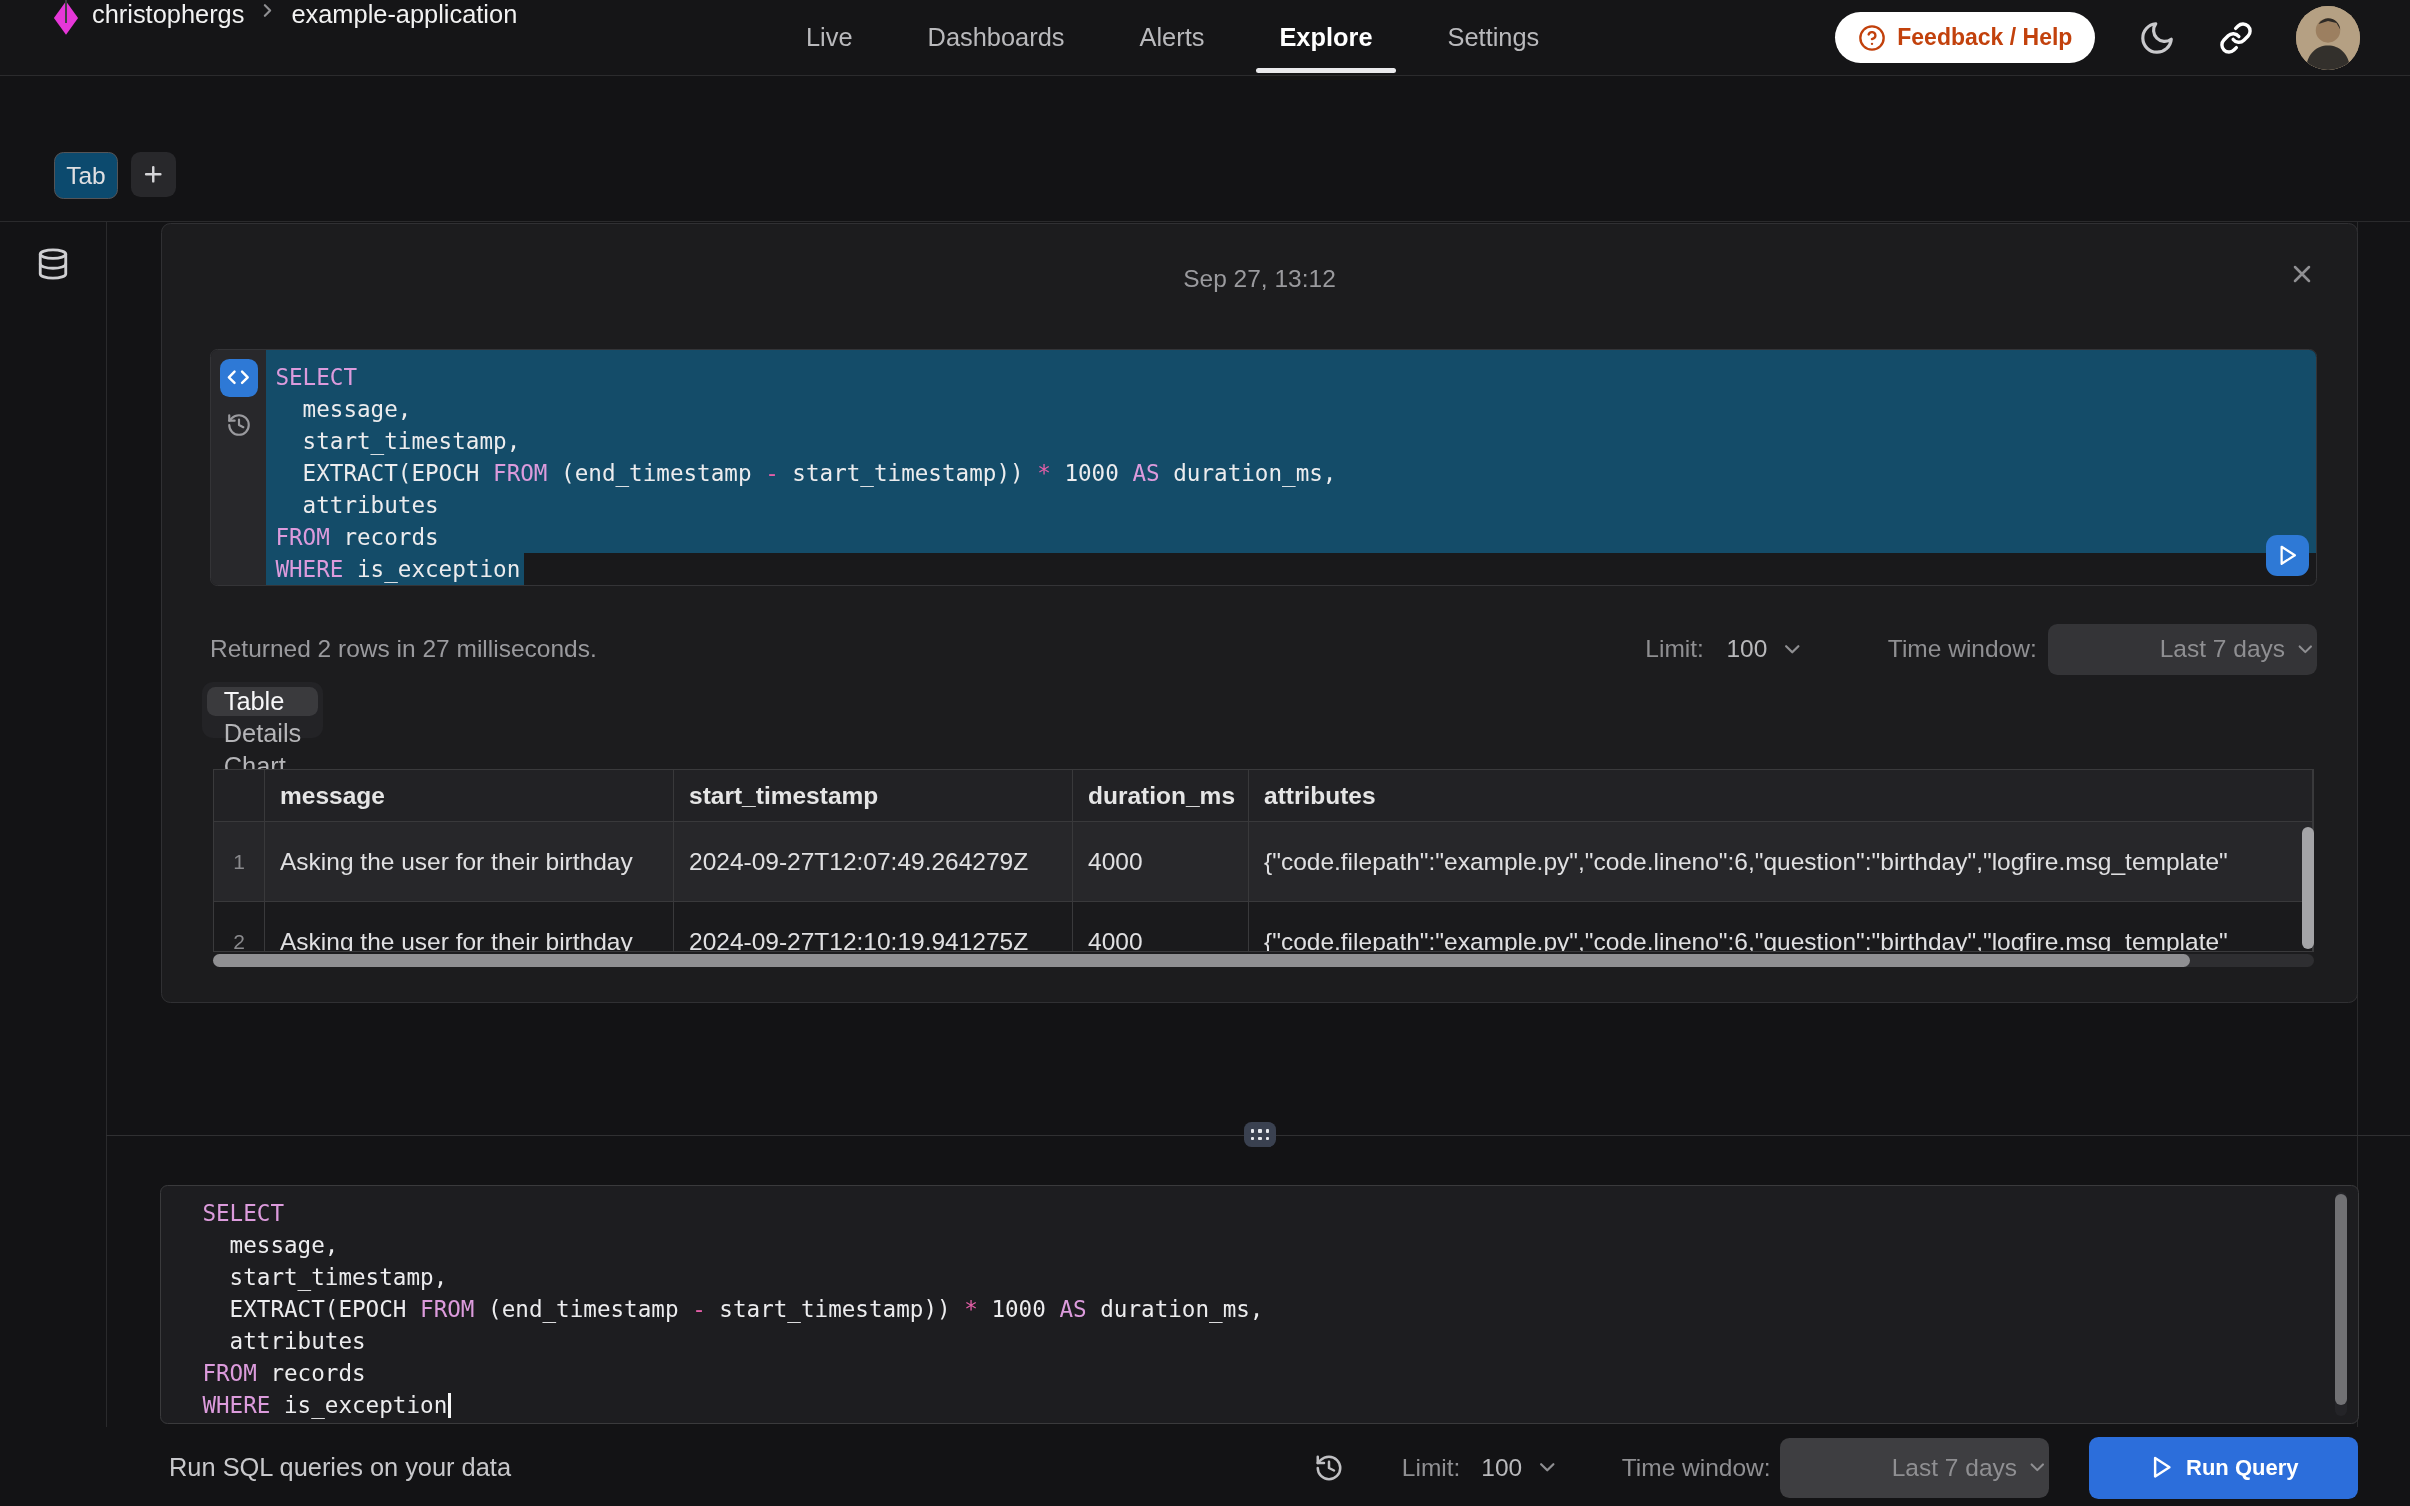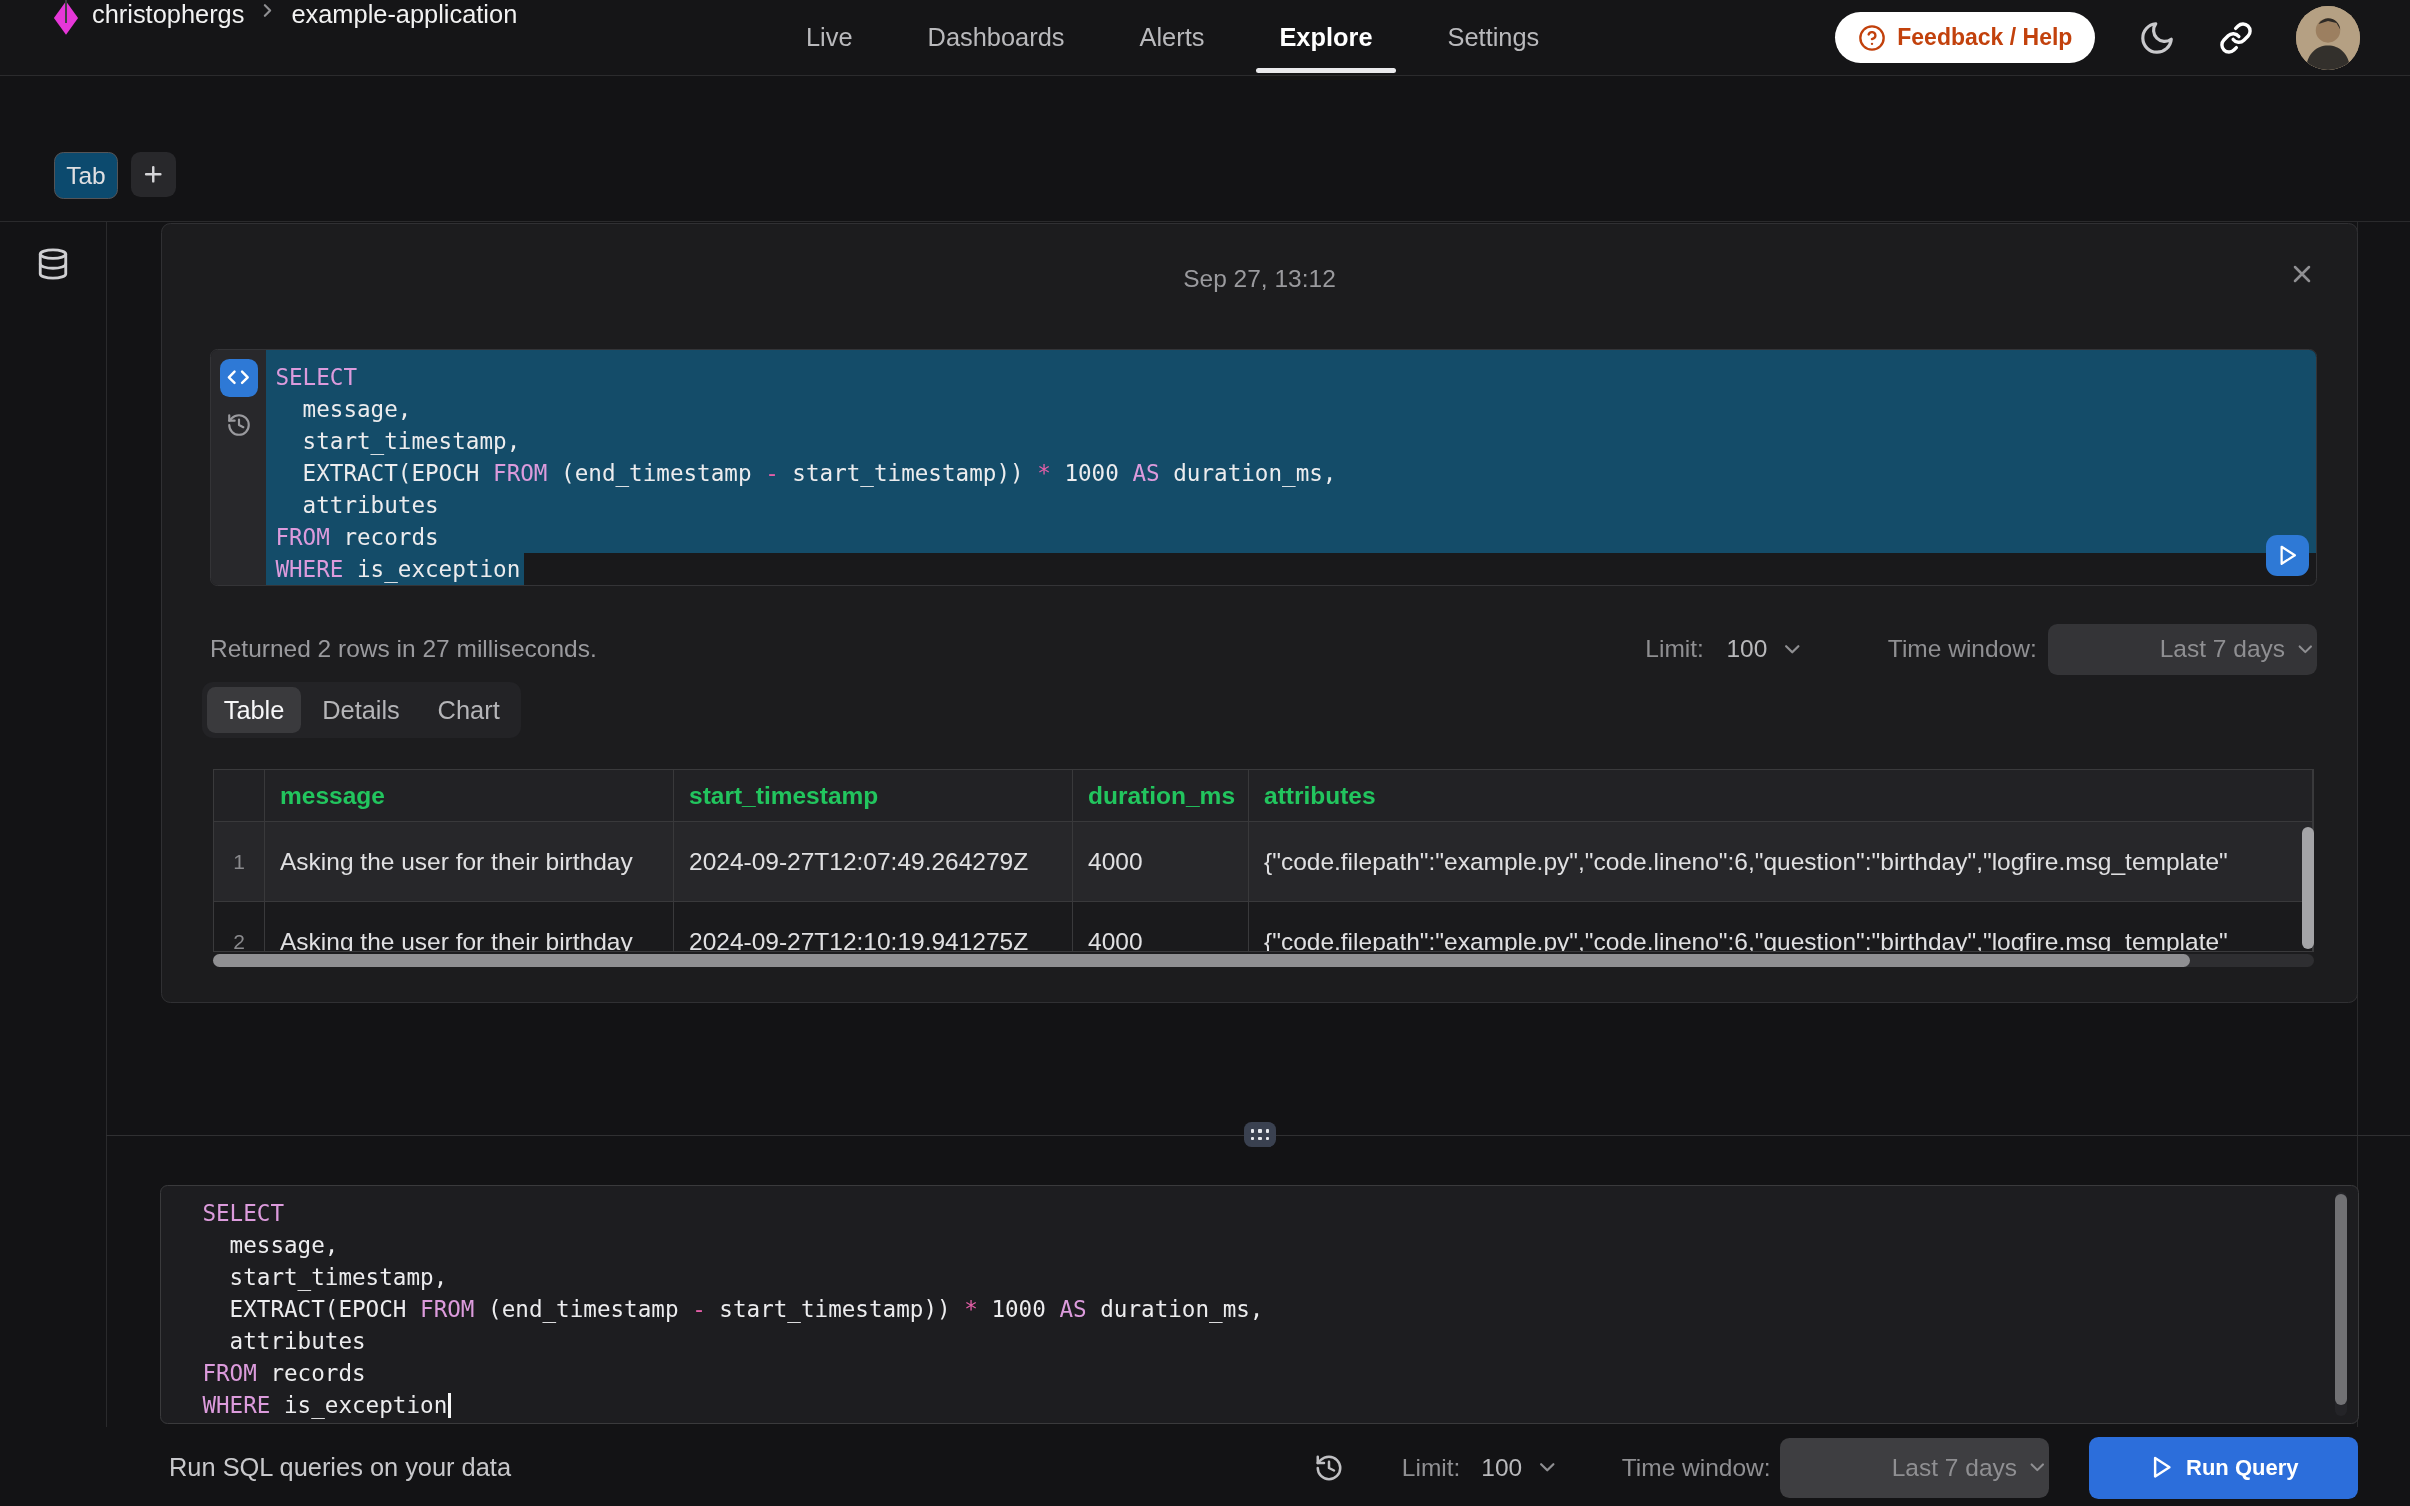--- a/index.html
+++ b/index.html
@@ -65,31 +65,31 @@
   .meta-row{position:absolute;left:48px;right:40px;top:397px;height:56px;display:flex;align-items:center;}
   .summary{font-size:24.5px;color:#9a9a9e;}
   .meta-right{margin-left:auto;display:flex;align-items:center;}
   .dim-label{font-size:24.5px;color:#8f8f92;}
   .dim-value{font-size:24.5px;color:#b8b8bb;}
   .chev{color:#8f8f92;}
   .tw-btn{width:269px;height:51px;border-radius:9.4px;background:#343437;color:#8f8f92;display:flex;
           align-items:center;justify-content:flex-end;gap:9.4px;font-size:24.5px;cursor:pointer;}
 
   .view-tabs{position:absolute;left:40px;top:458px;height:56px;background:#232326;border-radius:11.3px;
-             padding:4.7px;display:inline-flex;gap:3.8px;box-sizing:border-box;}
+             padding:4.7px;display:inline-flex;gap:3.8px;box-sizing:border-box;flex-direction:column;}
   .view-tab{padding:0 17px;border-radius:8.5px;display:flex;align-items:center;font-size:25.4px;
             color:#b5b5b8;cursor:pointer;}
   .view-tab.active{background:#3a3a3d;color:#f7f7f9;}
 
   .twrap{position:absolute;left:51px;top:545px;width:2101px;height:183px;overflow:hidden;
          border:0.9px solid #3a3a3c;box-sizing:border-box;}
   .t-row{display:grid;grid-template-columns:51px 409px 399px 176px 1fr;}
   .t-cell{border-right:0.9px solid #39393b;border-bottom:0.9px solid #39393b;display:flex;align-items:center;
           padding-left:15px;white-space:nowrap;overflow:hidden;font-size:24.5px;color:#e0e0e2;box-sizing:border-box;}
-  .t-head .t-cell{height:52px;background:#222225;font-weight:700;color:#22c55e;}
+  .t-head .t-cell{height:52px;background:#222225;font-weight:700;color:#e5e5e5;}
   .t-num{justify-content:center;padding-left:0;color:#8a8a8d;font-size:21px;}
   .t-body-row .t-cell{height:80px;}
   .t-body-row:nth-child(odd) .t-cell{background:#1a1a1c;}
   .t-body-row:nth-child(even) .t-cell{background:#27272a;}
   .t-vscroll{position:absolute;right:43px;top:603px;width:12.2px;height:122px;border-radius:6.6px;background:#a4a4a7;cursor:pointer;}
   .t-hscroll{position:absolute;left:51px;top:730px;width:2101px;height:13px;border-radius:6.6px;background:#2e2e31;cursor:pointer;}
   .t-hthumb{width:1977px;height:13px;border-radius:6.6px;background:#8f8f92;}
 
   
   .split-line{position:absolute;left:106px;right:0;top:1135px;height:0.9px;background:#303032;}

